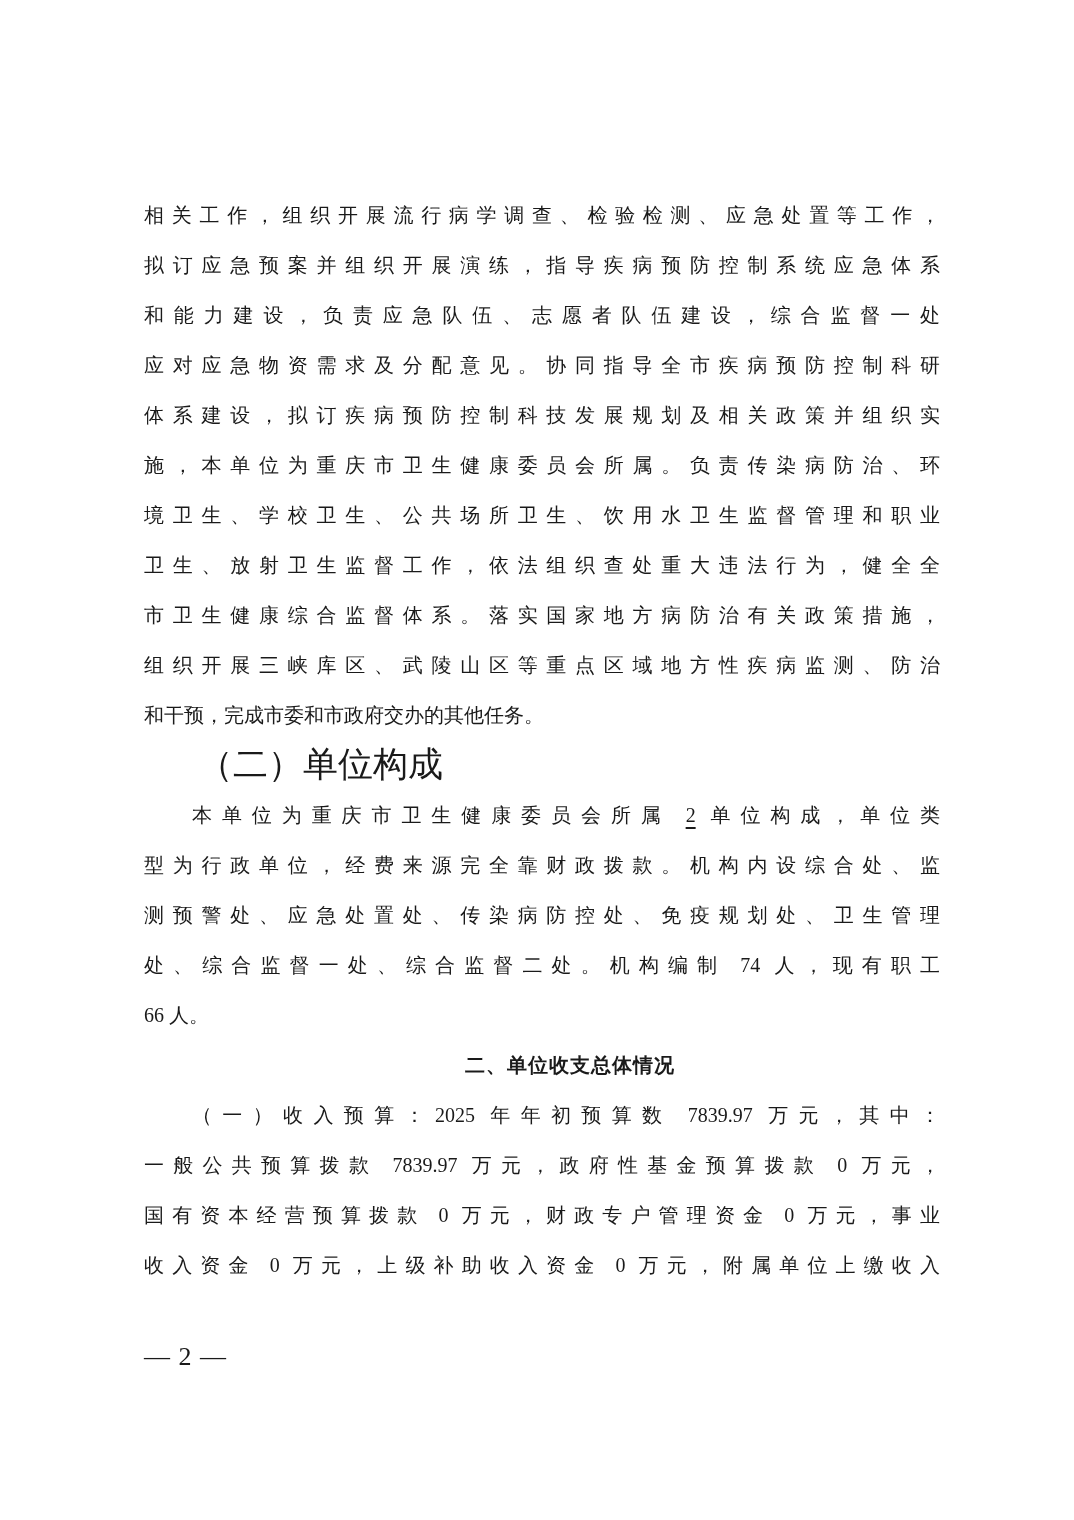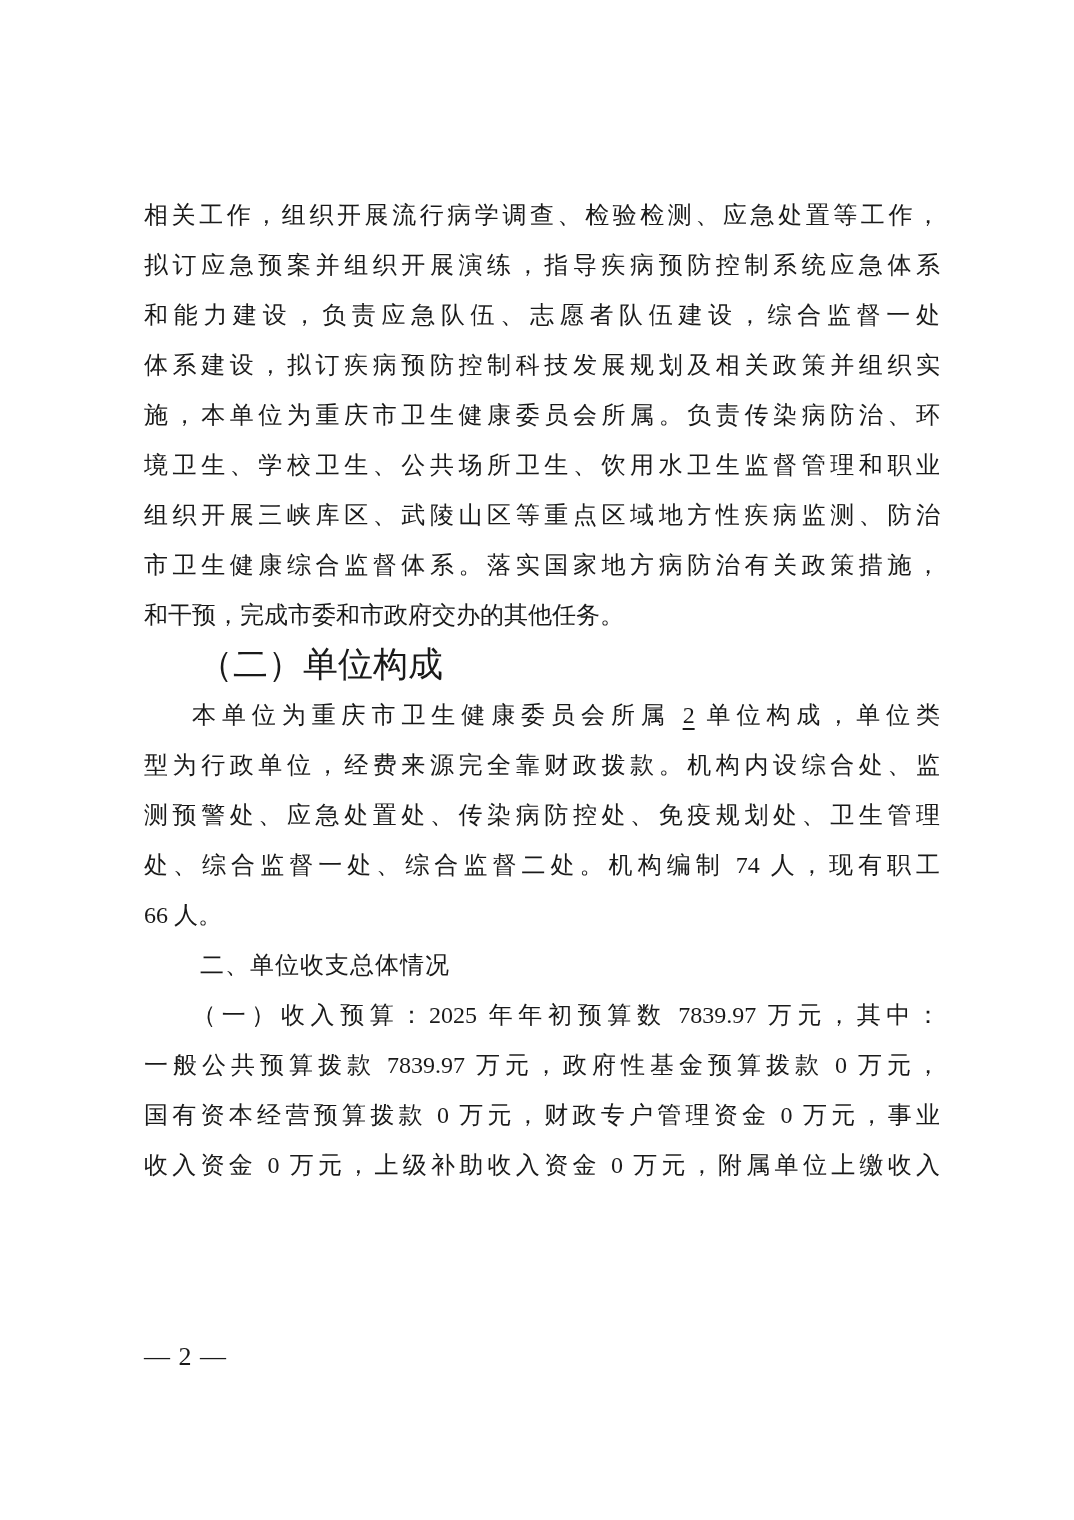--- a/index.html
+++ b/index.html
@@ -19,21 +19,21 @@
   }
   .doc-body {
     position: absolute;
     left: 144px;
     top: 190px;
     width: 796px;
   }
   .line {
     height: 50px;
     line-height: 50px;
-    font-size: 24px;
+    font-size: 20px;
     text-align: justify;
     text-align-last: justify;
     white-space: normal;
     overflow: visible;
   }
   .line.last {
     text-align: right;
     text-align-last: left;
   }
   .line.indent {
@@ -42,25 +42,26 @@
   .heading-kai {
     height: 50px;
     line-height: 50px;
     font-size: 35px;
     padding-left: 54px;
     font-family: "Liberation Serif", "DejaVu Serif", serif;
   }
   .heading-hei {
     height: 50px;
     line-height: 50px;
-    font-size: 24px;
+    font-size: 20px;
     padding-left: 56px;
-    font-weight: normal;
+    font-weight: bold;
     font-family: "Liberation Sans", "DejaVu Sans", sans-serif;
     letter-spacing: 1px;
+    text-align: center;
   }
   .u {
     text-decoration: underline;
     text-underline-offset: 5px;
   }
   .page-number {
     position: absolute;
     left: 144px;
     top: 1342px;
     height: 30px;
@@ -70,25 +71,27 @@
   }
 </style>
 </head>
 <body>
 
 <div class="page">
   <div class="doc-body">
       <div class="line">相关工作，组织开展流行病学调查、检验检测、应急处置等工作，</div>
       <div class="line">拟订应急预案并组织开展演练，指导疾病预防控制系统应急体系</div>
       <div class="line">和能力建设，负责应急队伍、志愿者队伍建设，综合监督一处</div>
+      <div class="line">应对应急物资需求及分配意见。协同指导全市疾病预防控制科研</div>
       <div class="line">体系建设，拟订疾病预防控制科技发展规划及相关政策并组织实</div>
       <div class="line">施，本单位为重庆市卫生健康委员会所属。负责传染病防治、环</div>
       <div class="line">境卫生、学校卫生、公共场所卫生、饮用水卫生监督管理和职业</div>
+      <div class="line">卫生、放射卫生监督工作，依法组织查处重大违法行为，健全全</div>
+      <div class="line">市卫生健康综合监督体系。落实国家地方病防治有关政策措施，</div>
       <div class="line">组织开展三峡库区、武陵山区等重点区域地方性疾病监测、防治</div>
-      <div class="line">市卫生健康综合监督体系。落实国家地方病防治有关政策措施，</div>
       <div class="line last">和干预，完成市委和市政府交办的其他任务。</div>
       <div class="heading-kai">（二）单位构成</div>
       <div class="line indent"><span>本单位为重庆市卫生健康委员会所属 </span><span class="u">2</span><span> 单位构成，单位类</span></div>
       <div class="line">型为行政单位，经费来源完全靠财政拨款。机构内设综合处、监</div>
       <div class="line">测预警处、应急处置处、传染病防控处、免疫规划处、卫生管理</div>
       <div class="line">处、综合监督一处、综合监督二处。机构编制 74 人，现有职工</div>
       <div class="line last">66 人。</div>
       <div class="heading-hei">二、单位收支总体情况</div>
       <div class="line indent">（一）收入预算：2025 年年初预算数 7839.97 万元，其中：</div>
       <div class="line">一般公共预算拨款 7839.97 万元，政府性基金预算拨款 0 万元，</div>

